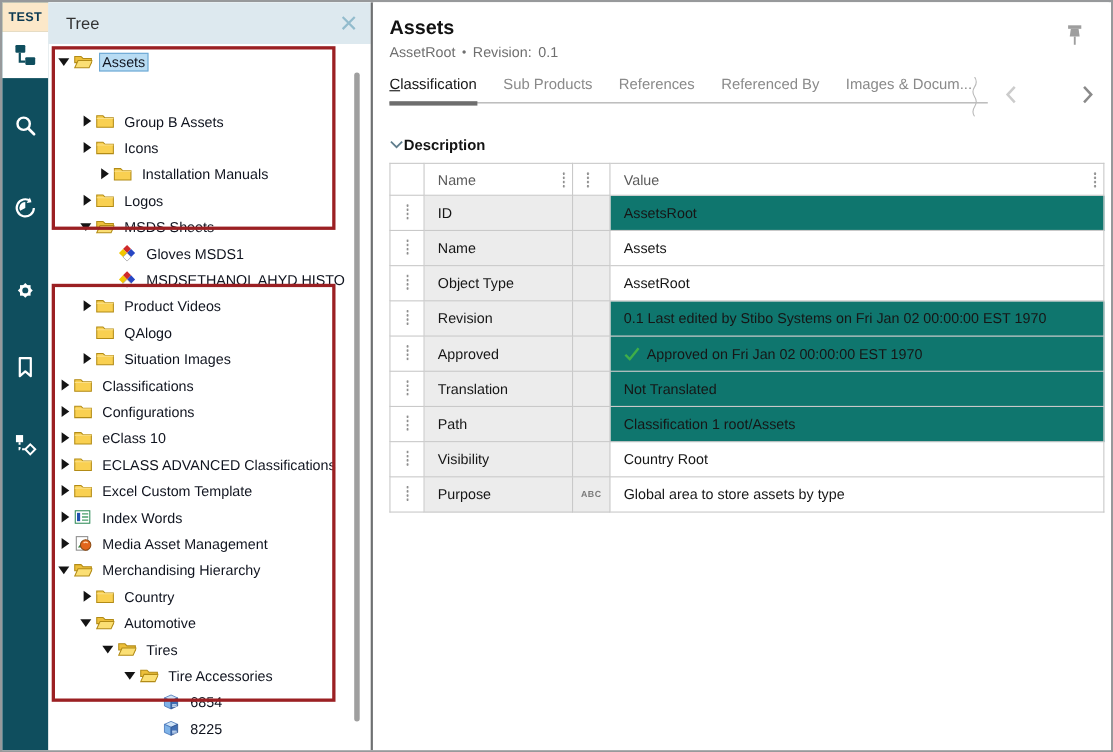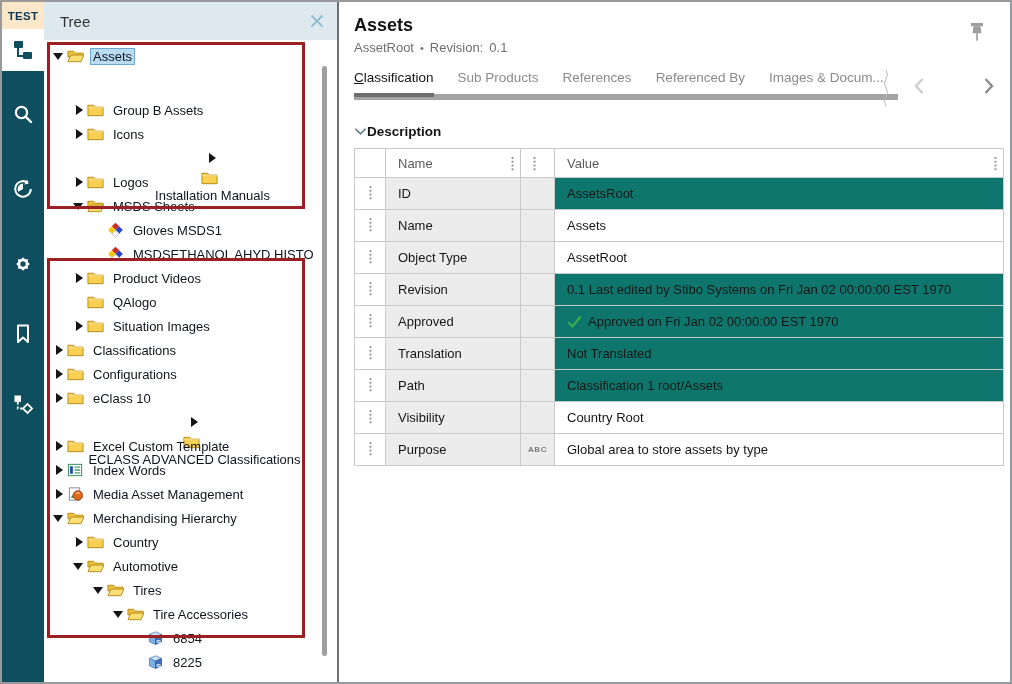--- a/index.html
+++ b/index.html
@@ -42,21 +42,21 @@
   .splitter { position:absolute; left:335px; top:0; width:2px; height:100%; background:#6e7072; }
 
   
   .main-panel { position:absolute; left:338px; top:0; right:2px; bottom:2px; background:#fff; padding:10px 0 0 14px; }
   .main-title { font-size:18px; font-weight:bold; color:#121212; margin-top:3px; }
   .main-sub { font-size:13px; color:#6f6f6f; margin-top:4px; display:flex; align-items:center; gap:6px; }
   .main-sub .sep { font-size:11px; }
   .pin-btn { position:absolute; right:20px; top:18px; width:22px; height:24px; cursor:pointer; }
 
   .tab-area { position:relative; margin-top:13px; height:37px; }
-  .tabs { display:inline-flex; gap:24px; align-items:flex-end; border-bottom:6px solid #a3a3a3; padding-right:14px; }
+  .tabs { display:inline-flex; gap:24px; align-items:flex-end; border-bottom:1px solid #a3a3a3; padding-right:14px; }
   .tab { font-size:13.5px; color:#8a8a8a; padding-bottom:9px; cursor:pointer; }
   .tab u { text-decoration:underline; }
   .tab.active { color:#141414; border-bottom:4px solid #6e6e6e; margin-bottom:-3px; padding-bottom:8px; }
   .torn { position:absolute; left:528px; top:2px; }
   .tab-nav { position:absolute; top:8px; width:20px; height:20px; cursor:pointer; }
   .tab-nav.prev { left:556px; }
   .tab-nav.next { left:624px; }
 
   .section-header { margin-top:19px; display:flex; align-items:center; gap:0; }
   .section-header svg { width:13px; height:9px; }
@@ -162,21 +162,21 @@
         <div class="tree-row" style="padding-left: 28px;">
           <span class="arrow collapsed"></span>
           <span class="tree-icon">
             <svg viewBox="0 0 18 16">
               <path d="M1 3h6l2 2h8v9H1z" fill="#f9d051" stroke="#b28b16"></path>
               <path d="M1 5.6h16" stroke="#fbe08a"></path>
             </svg>
           </span>
           <span class="tree-label">Icons</span>
         </div>
-        <div class="tree-row" style="padding-left: 44px; flex-direction: column;">
+        <div class="tree-row" style="padding-left: 44px;">
           <span class="arrow collapsed"></span>
           <span class="tree-icon">
             <svg viewBox="0 0 18 16">
               <path d="M1 3h6l2 2h8v9H1z" fill="#f9d051" stroke="#b28b16"></path>
               <path d="M1 5.6h16" stroke="#fbe08a"></path>
             </svg>
           </span>
           <span class="tree-label">Installation Manuals</span>
         </div>
         <div class="tree-row" style="padding-left: 28px;">
@@ -280,21 +280,21 @@
         <div class="tree-row" style="padding-left: 8px;">
           <span class="arrow collapsed"></span>
           <span class="tree-icon">
             <svg viewBox="0 0 18 16">
               <path d="M1 3h6l2 2h8v9H1z" fill="#f9d051" stroke="#b28b16"></path>
               <path d="M1 5.6h16" stroke="#fbe08a"></path>
             </svg>
           </span>
           <span class="tree-label">eClass 10</span>
         </div>
-        <div class="tree-row" style="padding-left: 8px; flex-direction: column;">
+        <div class="tree-row" style="padding-left: 8px;">
           <span class="arrow collapsed"></span>
           <span class="tree-icon">
             <svg viewBox="0 0 18 16">
               <path d="M1 3h6l2 2h8v9H1z" fill="#f9d051" stroke="#b28b16"></path>
               <path d="M1 5.6h16" stroke="#fbe08a"></path>
             </svg>
           </span>
           <span class="tree-label">ECLASS ADVANCED Classifications</span>
         </div>
         <div class="tree-row" style="padding-left: 8px;">

